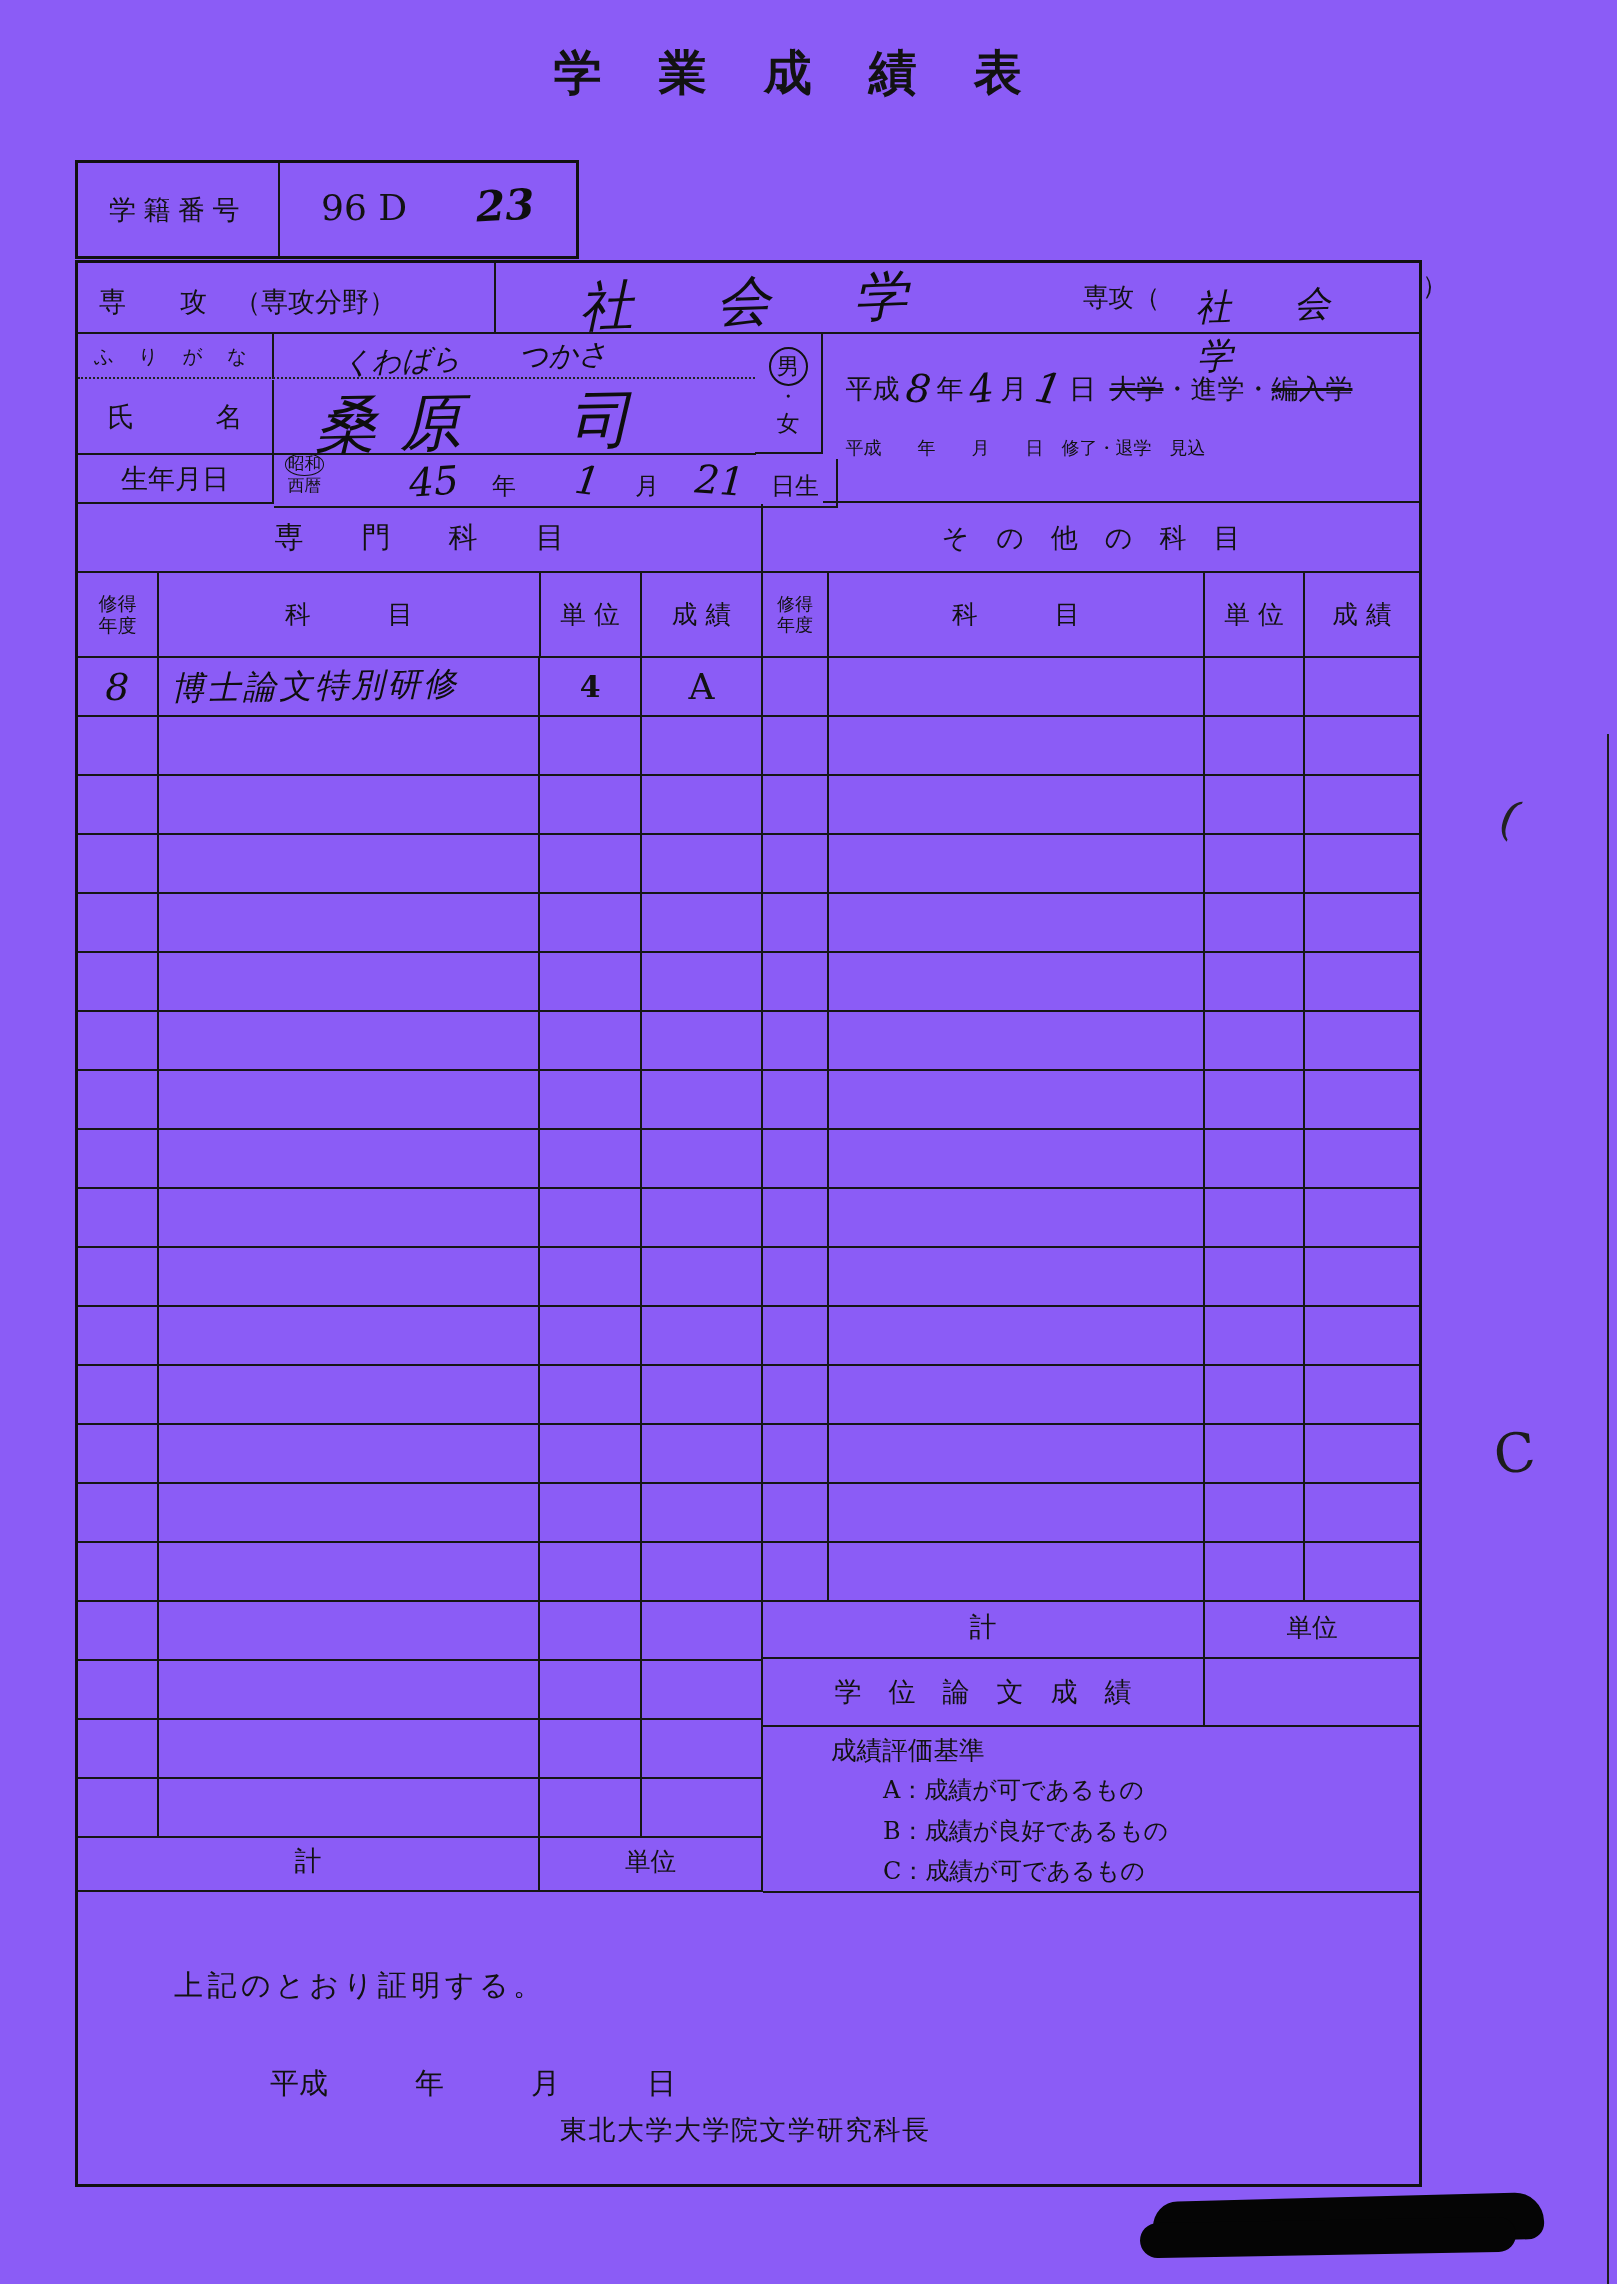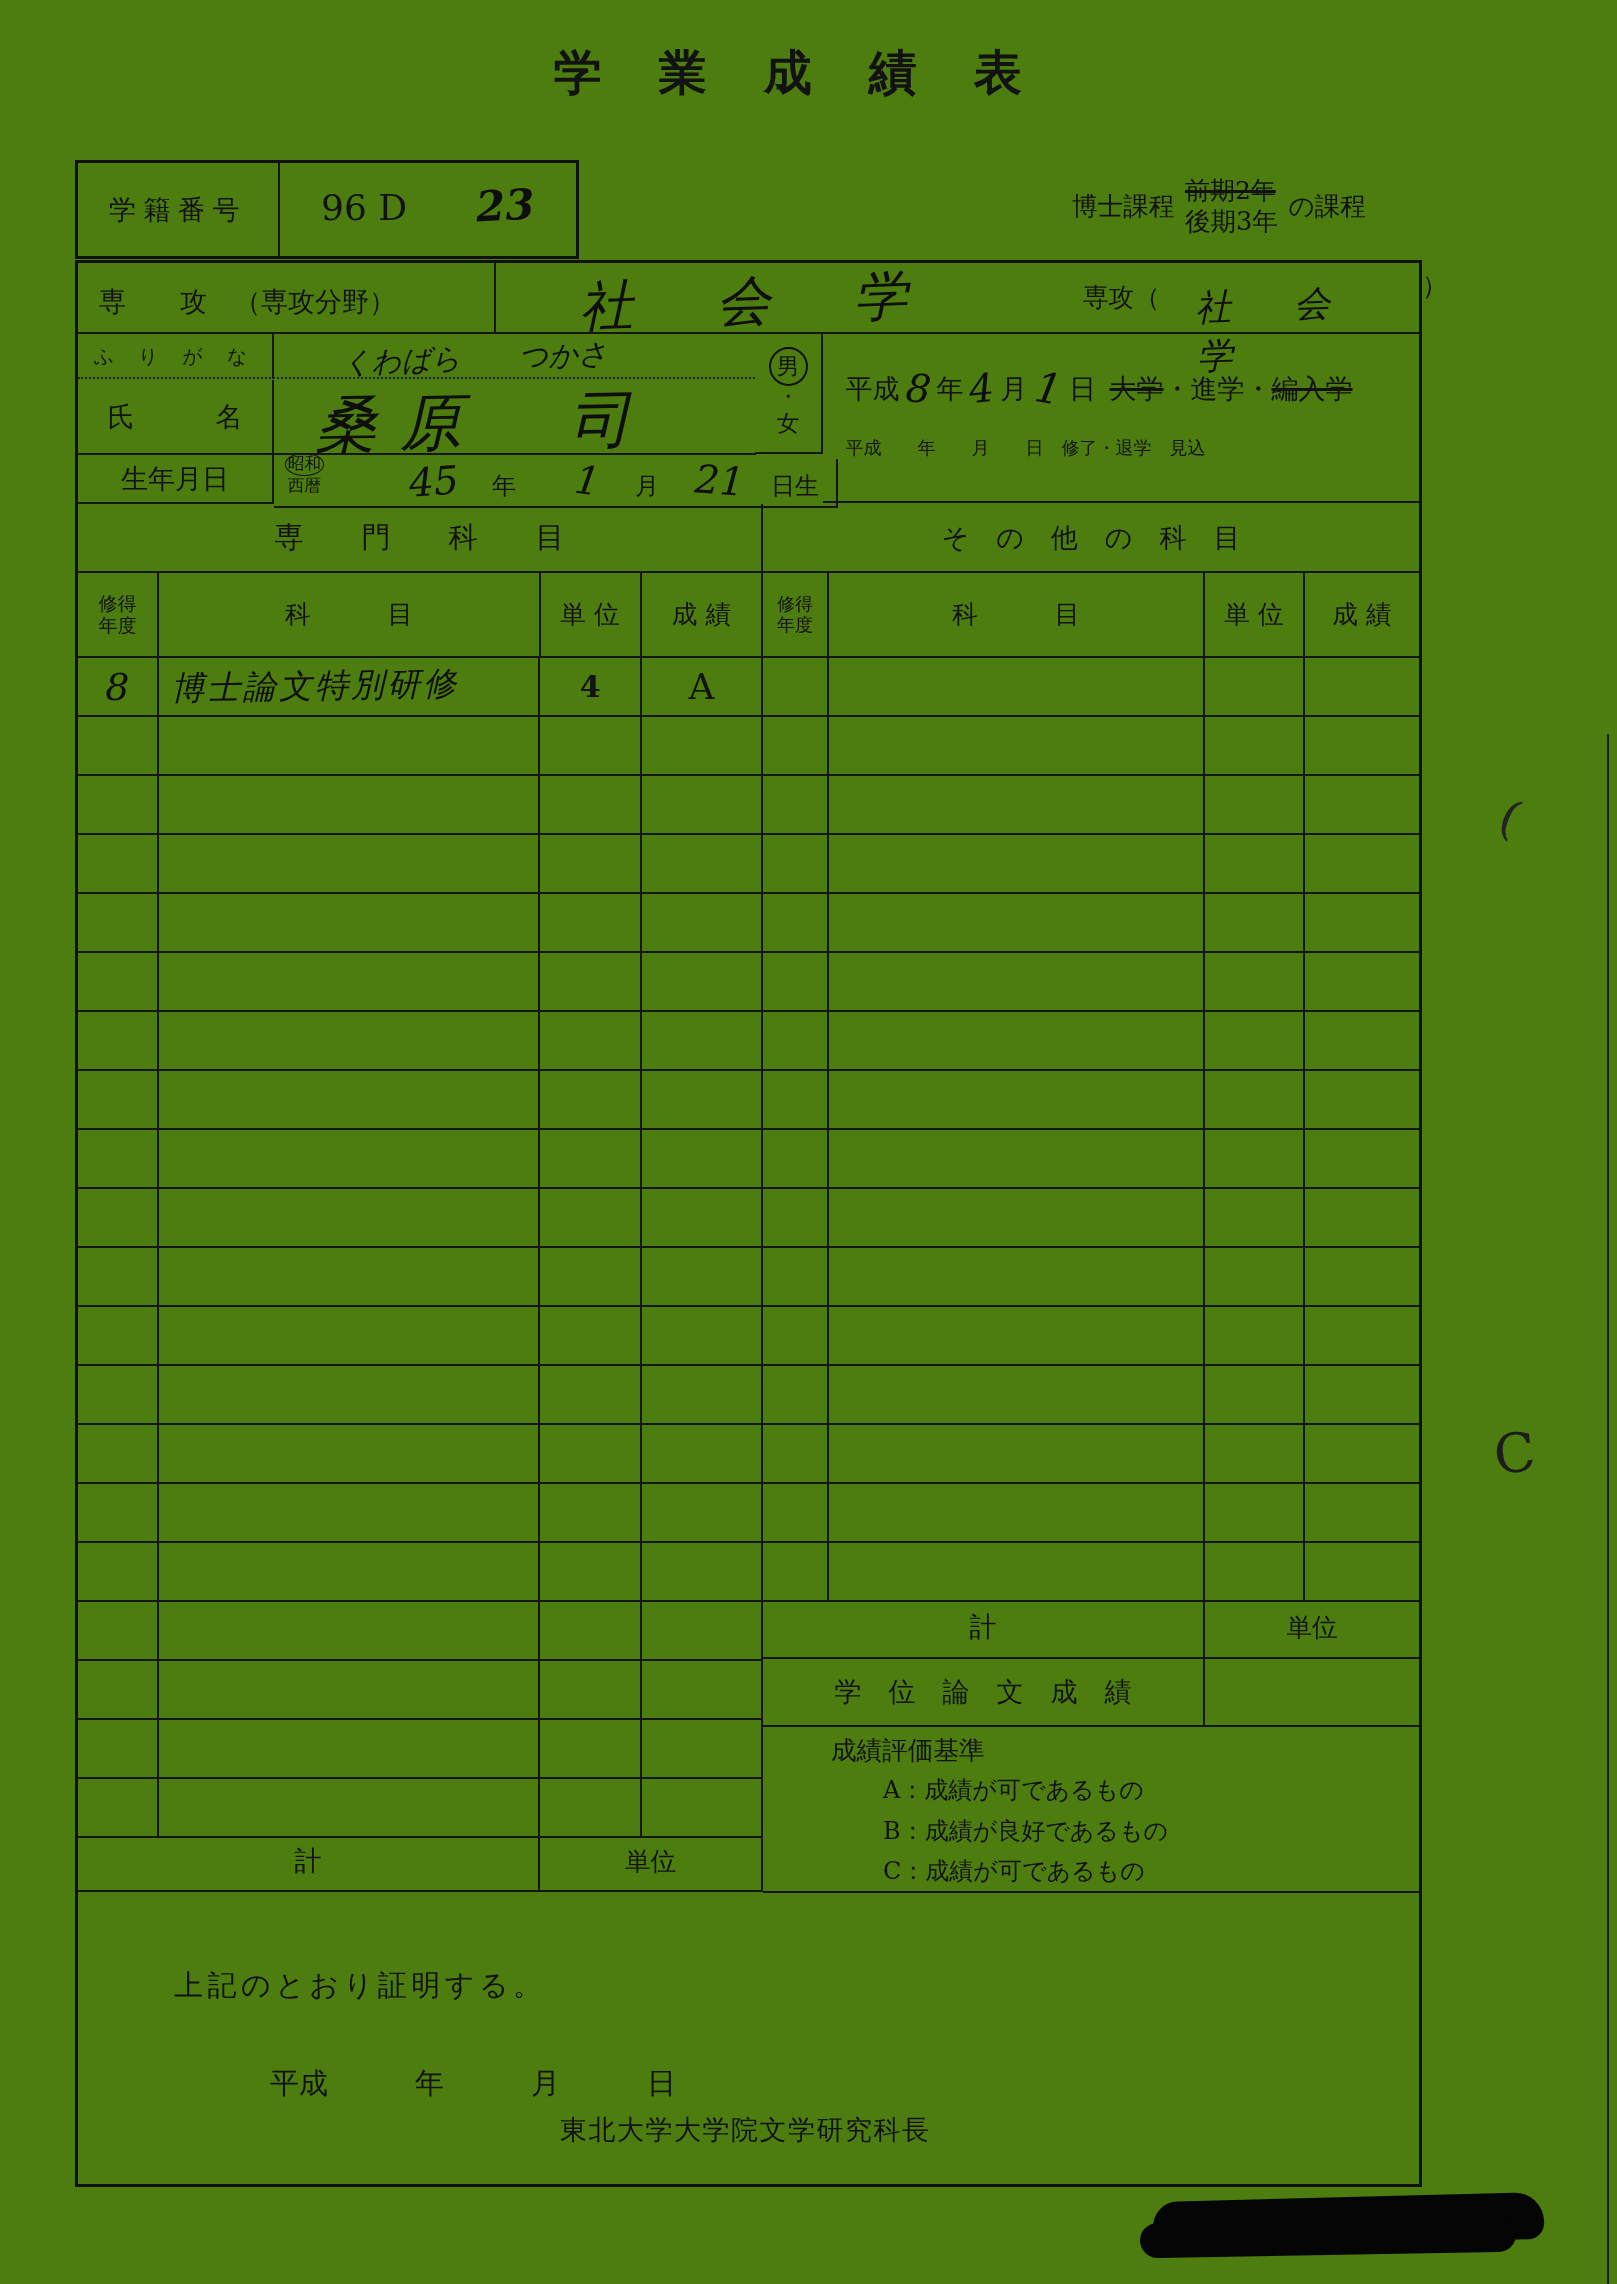--- a/index.html
+++ b/index.html
@@ -1,16 +1,16 @@
 <!DOCTYPE html>
 <html style="font-size:12px"><head>
 <meta charset="utf-8">
 <style>
   html,body{margin:0;padding:0;background:#9a9a9a;}
-  .page{position:relative;width:1617px;height:2284px;background:#4d7c0f;
+  .page{position:relative;width:1617px;height:2284px;background:#8b5cf6;
         font-family:"DejaVu Serif","Liberation Serif",serif;color:#121212;overflow:hidden;}
   .abs{position:absolute;}
   .cell{position:absolute;box-sizing:border-box;}
   .br{border-right:2.3px solid #161616;}
   .bb{border-bottom:2.3px solid #161616;}
   .pre{white-space:pre;}
   .center{display:flex;align-items:center;justify-content:center;}
   .hand{font-style:italic;color:#0e0e0e;}
   .strike{text-decoration:line-through;text-decoration-thickness:3px;}
   .page-title{font-size:48px;font-weight:bold;letter-spacing:4.5px;}
@@ -44,28 +44,20 @@
   <div class="cell" style="left:75px;top:160px;width:504px;height:99px;border:3px solid #111;">
     <div class="cell br center" style="left:0;top:0;width:202px;height:93px;">
       <span class="lbl" style="letter-spacing:7.5px;">学籍番号</span>
     </div>
     <div class="cell" style="left:202px;top:0;width:297px;height:93px;">
       <span class="abs" style="left:41px;top:24px;font-size:36px;">96 D</span>
       <span class="abs hand" style="left:196px;top:18px;font-size:42px;transform:rotate(-3deg);font-weight:bold;">23</span>
     </div>
   </div>
 
-  <div class="abs" style="left:1072px;top:175px;display:flex;align-items:center;gap:10.5px;">
-    <span style="font-size:25.6px;">博士課程</span>
-    <span style="display:inline-flex;flex-direction:column;line-height:1.25;">
-      <span class="strike" style="font-size:25px;">前期2年</span>
-      <span style="font-size:25.6px;">後期3年</span>
-    </span>
-    <span style="font-size:25.6px;">の課程</span>
-  </div>
 
   <div class="cell" style="left:75px;top:260px;width:1347px;height:1927px;border:3px solid #111;">
 
     <div class="cell br bb" style="left:0;top:0;width:418px;height:71px;">
       <span class="abs lbl pre" style="left:21px;top:21px;">専　　攻　（専攻分野）</span>
     </div>
     <div class="cell bb" style="left:418px;top:0;width:923px;height:71px;">
       <span class="abs hand" style="left:83px;top:1.5px;font-size:54px;letter-spacing:33px;transform:rotate(-2deg);">社 会 学</span>
       <span class="abs" style="left:587px;top:16.6px;font-size:25.6px;text-align:center;">専攻（</span>
       <span class="abs hand" style="left:700px;top:16.6px;font-size:36px;letter-spacing:25.6px;transform:rotate(-2deg);">社 会 学</span>

